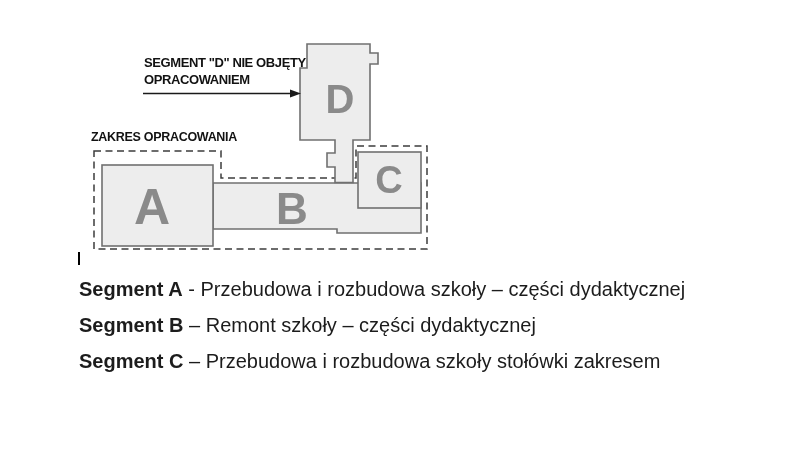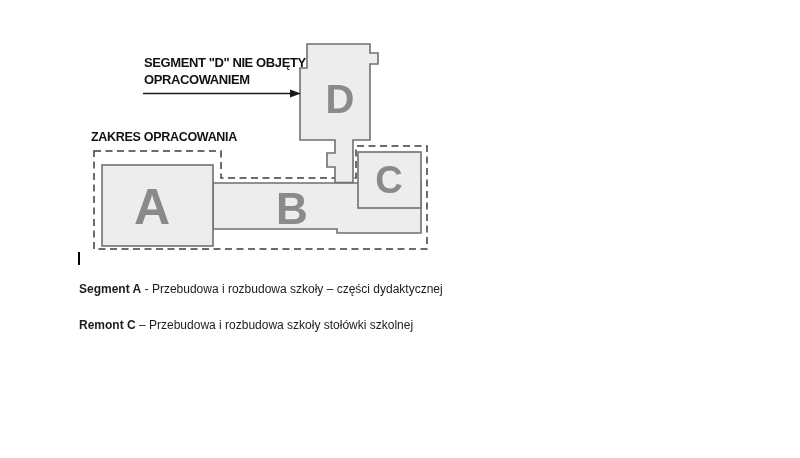--- a/index.html
+++ b/index.html
@@ -54,21 +54,21 @@
     background:#000;
   }
   .legend{
     position:absolute;
     left:79px;top:281px;
     width:660px;
     color:#1c1c1c;
   }
   .legend p{
     margin:0 0 20px 0;
-    font-size:12px;
+    font-size:20px;
     line-height:16px;
     white-space:nowrap;
   }
   .legend b{font-weight:bold;}
 </style>
 </head>
 <body>
 
 <div class="page">
 
@@ -94,16 +94,17 @@
     <line class="arrow-line" x1="143" y1="93.5" x2="292" y2="93.5"></line>
     <polygon class="arrow-head" points="301,93.5 290,89.5 290,97.5"></polygon>
 
     <text class="scope-text" x="91" y="141">ZAKRES OPRACOWANIA</text>
   </svg>
 
   <div class="caret"></div>
 
   <div class="legend">
     <p><b>Segment A</b><span> - Przebudowa i rozbudowa szkoły – części dydaktycznej</span></p>
-    <p><b>Remont C</b><span> – Przebudowa i rozbudowa szkoły stołówki szkolnej</span></p>
+    <p><b>Segment B</b><span> – Remont szkoły – części dydaktycznej</span></p>
+    <p><b>Segment C</b><span> – Przebudowa i rozbudowa szkoły stołówki zakresem</span></p>
   </div>
 
 </div>
 
 </body></html>

